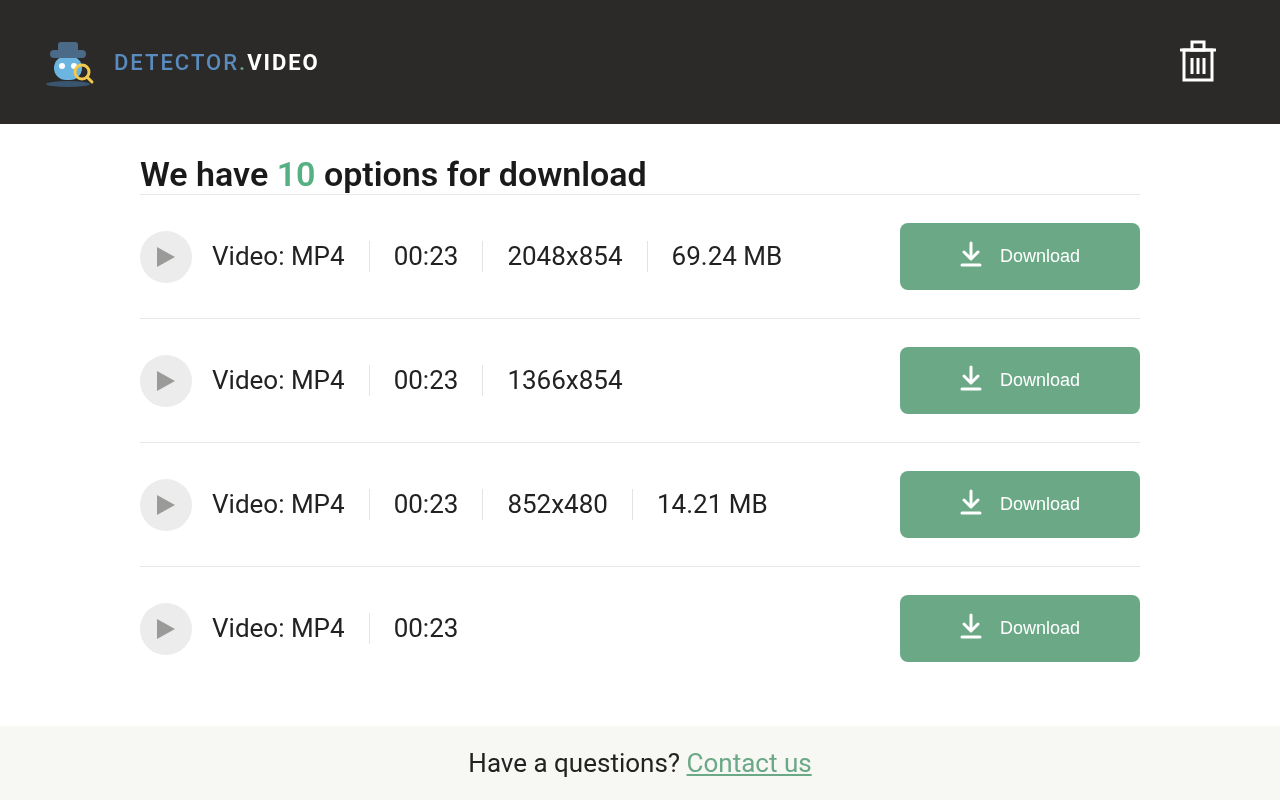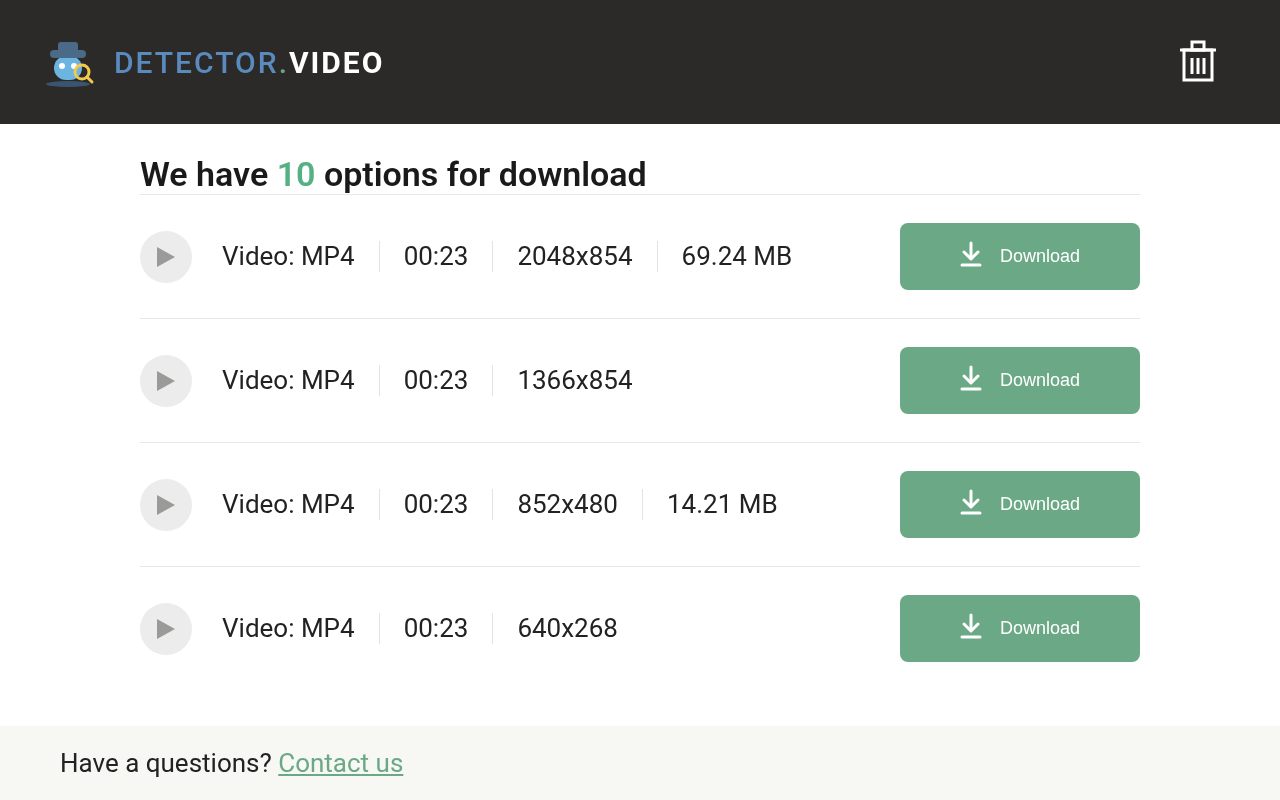--- a/index.html
+++ b/index.html
@@ -19,21 +19,21 @@
     align-items: center;
     justify-content: space-between;
     padding: 0 60px 0 40px;
   }
   .logo-group {
     display: flex;
     align-items: center;
     gap: 18px;
   }
   .logo-text {
-    font-size: 30px;
+    font-size: 22px;
     font-weight: 500;
     letter-spacing: 2px;
   }
   .logo-text .brand1 { color: #5a8bbf; }
   .logo-text .dot { color: #6aa487; }
   .logo-text .brand2 { color: #fff; font-weight: 700; }
   .trash-icon { color: #fff; cursor: pointer; }
 
   main {
     flex: 1;
@@ -63,21 +63,21 @@
     justify-content: center;
     cursor: pointer;
     flex-shrink: 0;
   }
   .play-circle svg { display: block; }
 
   .cells {
     display: flex;
     align-items: center;
     flex: 1;
-    margin-left: 30px;
+    margin-left: 20px;
     font-size: 26px;
     color: #222;
   }
   .cell {
     padding: 0 24px;
     border-left: 1px solid #e3e3e0;
     line-height: 1.2;
   }
   .cell:first-child { border-left: none; padding-left: 0; }
 
@@ -93,21 +93,21 @@
     align-items: center;
     gap: 18px;
     cursor: pointer;
     min-width: 240px;
     justify-content: center;
   }
 
   footer {
     background: #f7f7f3;
     padding: 22px 60px;
-    text-align: left;
+    text-align: center;
     font-size: 26px;
     color: #222;
   }
   footer a {
     color: #6ba986;
     text-decoration: underline;
   }
 </style>
 </head>
 <body>
@@ -211,21 +211,20 @@
       </div>
       <div class="row">
         <div class="play-circle">
           <svg width="18" height="20" viewBox="0 0 18 20">
             <polygon points="0,0 18,10 0,20" fill="#9a9a98"></polygon>
           </svg>
         </div>
         <div class="cells">
           <div class="cell">Video: MP4</div>
           <div class="cell">00:23</div>
-          <div class="cell">640x268</div>
         </div>
         <button class="dl-btn">
           <span><svg width="22" height="26" viewBox="0 0 22 26" fill="none" stroke="#fff" stroke-width="3" stroke-linecap="round" stroke-linejoin="round">
               <line x1="11" y1="2" x2="11" y2="16"></line>
               <polyline points="4,11 11,18 18,11"></polyline>
               <line x1="2" y1="24" x2="20" y2="24"></line>
             </svg></span>
           <span>Download</span>
         </button>
       </div>

